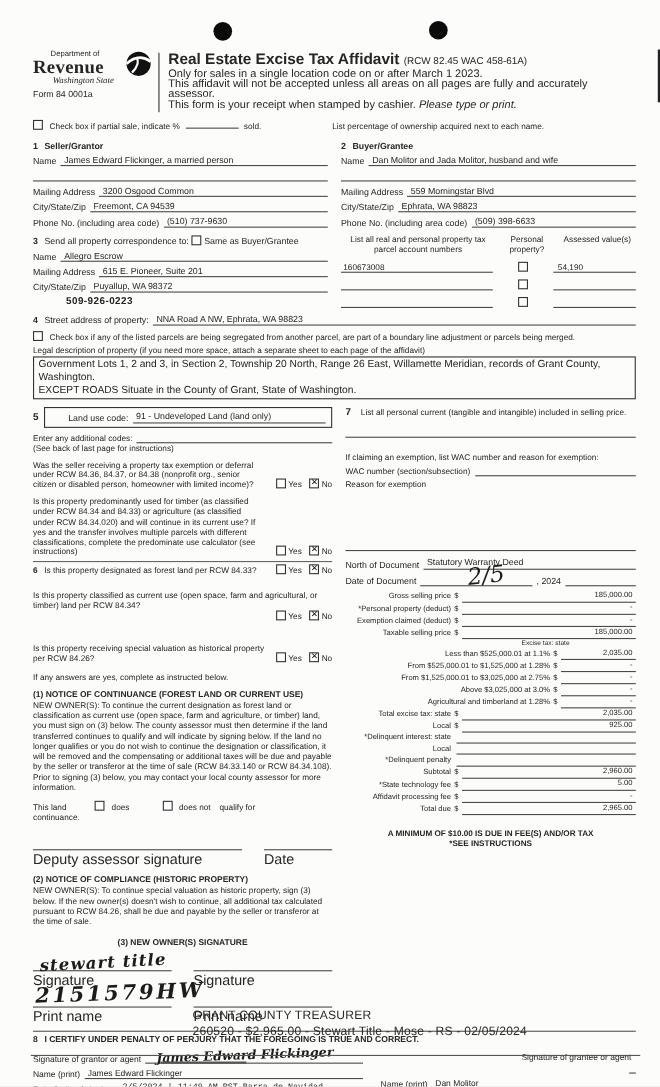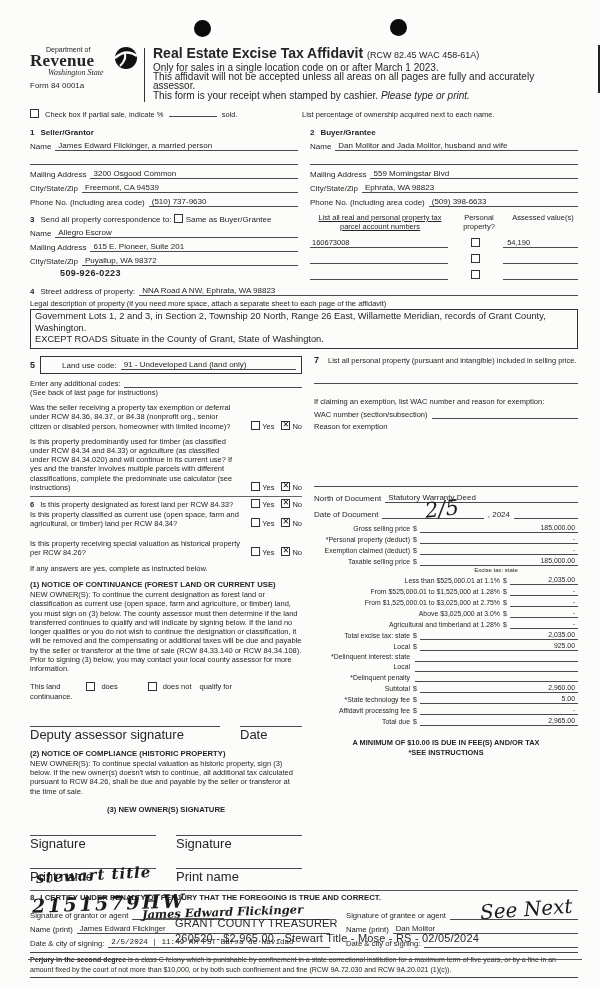--- a/index.html
+++ b/index.html
@@ -36,21 +36,21 @@
   .partial-left{width:272px;flex:none;}
   .parties{display:flex;gap:12px;margin-top:9px;}
   .pcol{width:268px;flex:none;}
   .sec-head{font-size:8px;font-weight:bold;}
   .sec-no{display:inline-block;margin-right:6px;font-weight:bold;}
   .row3{display:flex;gap:12px;margin-top:7px;}
   .c3{width:268px;flex:none;font-size:8px;}
   .phone-stamp{font-weight:bold;font-size:9px;margin:2px 0 0 30px;letter-spacing:.4px;}
   .parcels{width:268px;flex:none;font-size:7.5px;}
   .phead{display:flex;text-align:center;line-height:8.8px;}
-  .ph1{width:140px;text-decoration:underline;}.ph2{width:58px;}.ph3{width:70px;}
+  .ph1{width:140px;}.ph2{width:58px;}.ph3{width:70px;}
   .prow{display:flex;align-items:flex-end;margin-top:6px;}
   .pc1{width:140px;border-bottom:1px solid #4a4a4a;min-height:9px;padding:0 2px;}
   .pc2{width:58px;text-align:center;}
   .pc3{width:70px;border-bottom:1px solid #4a4a4a;min-height:9px;padding:0 4px;}
   .street-row{display:flex;align-items:flex-end;font-size:8px;margin-top:6px;}
   .loc-row{display:flex;align-items:center;font-size:8px;margin-top:3px;}
   .loc-box{border:1px solid #444;width:190px;height:11px;padding:1px 4px;font-size:8px;margin-left:4px;flex:none;}
   .loc-note{font-weight:bold;font-style:italic;font-size:7.6px;margin-left:6px;}
   .small-row{font-size:7.5px;margin-top:4.5px;}
   .legal-box{border:1.4px solid #333;margin-top:1px;padding:1px 4px 2px 4px;font-size:9.3px;line-height:11.5px;}
@@ -241,20 +241,24 @@
           <span class="pc3"><span></span></span>
         </div>
       </div>
     </div>
 
     <div class="street-row">
       <span class="sec-no">4</span>
       <span class="flab">Street address of property:</span>
       <span class="ul"><span>NNA Road A NW, Ephrata, WA  98823</span></span>
     </div>
+    <div class="small-row">
+      <span class="cb"></span>
+      <span style="margin-left:4px;">Check box if any of the listed parcels are being segregated from another parcel, are part of a boundary line adjustment or parcels being merged.</span>
+    </div>
     <div class="small-row" style="margin-top:3px;">Legal description of property (if you need more space, attach a separate sheet to each page of the affidavit)</div>
     <div class="legal-box">
       <div>Government Lots 1, 2 and 3, in Section 2, Township 20 North, Range 26 East, Willamette Meridian, records of Grant County, Washington.</div>
       <div>EXCEPT ROADS  Situate in the County of Grant, State of Washington.</div>
     </div>
 
     <div class="main">
 
       <div class="mleft">
         <div class="lu-row">
@@ -276,25 +280,25 @@
         </div>
         <div class="q">
           <span class="q-text">Is this property predominantly used for timber (as classified under RCW 84.34 and 84.33) or agriculture (as classified under RCW 84.34.020) and will continue in its current use? If yes and the transfer involves multiple parcels with different classifications, complete the predominate use calculator (see instructions)</span>
           <span class="yn"><span class="cb cb-yes"></span><span>Yes</span><span class="cb cb-no checked"></span><span>No</span></span>
         </div>
         <hr class="thin">
         <div class="q" style="margin-top:1px;">
           <span class="q-text"><span class="sec-no">6</span><span>Is this property designated as forest land per RCW 84.33?</span></span>
           <span class="yn"><span class="cb cb-yes"></span><span>Yes</span><span class="cb cb-no checked"></span><span>No</span></span>
         </div>
-        <div class="q" style="margin-top:1px;">
+        <div class="q" style="margin-top:13px;flex-direction:column;">
           <span class="q-text">Is this property classified as current use (open space, farm and agricultural, or timber) land per RCW 84.34?</span>
           <span class="yn"><span class="cb cb-yes"></span><span>Yes</span><span class="cb cb-no checked"></span><span>No</span></span>
         </div>
-        <div class="q" style="margin-top:10px;">
+        <div class="q" style="margin-top:20px;">
           <span class="q-text">Is this property receiving special valuation as historical property per RCW 84.26?</span>
           <span class="yn"><span class="cb cb-yes"></span><span>Yes</span><span class="cb cb-no checked"></span><span>No</span></span>
         </div>
         <div class="note7" style="margin-top:7px;">If any answers are yes, complete as instructed below.</div>
 
         <div class="notice-title">(1) NOTICE OF CONTINUANCE (FOREST LAND OR CURRENT USE)</div>
         <div class="notice-body">NEW OWNER(S): To continue the current designation as forest land or classification as current use (open space, farm and agriculture, or timber) land, you must sign on (3) below. The county assessor must then determine if the land transferred continues to qualify and will indicate by signing below. If the land no longer qualifies or you do not wish to continue the designation or classification, it will be removed and the compensating or additional taxes will be due and payable by the seller or transferor at the time of sale (RCW 84.33.140 or RCW 84.34.108). Prior to signing (3) below, you may contact your local county assessor for more information.</div>
 
         <div class="land-row">
           <span>This land</span>
@@ -339,21 +343,21 @@
           <div class="sigcol">
               <div class="sigline"></div>
               <div>Print name</div>
             </div>
         </div>
       </div>
 
       <div class="mright">
         <div class="s7">
           <span class="sec-no">7</span>
-          <span>List all personal property (pursuant and intangible) included in selling price.</span>
+          <span>List all personal current (tangible and intangible) included in selling price.</span>
         </div>
         <div class="blankline" style="margin-top:7px;"></div>
 
         <div class="exempt" style="margin-top:13px;">If claiming an exemption, list WAC number and reason for exemption:</div>
         <div class="fld" style="font-size:7.5px;margin-top:2px;">
             <span class="flab">WAC number (section/subsection)</span>
             <span class="ul"></span>
           </div>
         <div class="exempt" style="margin-top:3px;">Reason for exemption</div>
 
@@ -486,21 +490,21 @@
           <div class="fld" style="font-size:7.7px;">
               <span class="flab">Name (print)</span>
               <span class="ul"><span>James Edward Flickinger</span></span>
             </div>
           <div class="fld" style="font-size:7.7px;">
               <span class="flab">Date &amp; city of signing:</span>
               <span class="ul mono"><span>2/5/2024 | 11:49 AM PST Barra de Navidad</span></span>
             </div>
         </div>
         <div class="cg-r">
-          <div class="fld" style="margin-top:8px;font-size:7.7px;">
+          <div class="fld" style="margin-top:8px;font-size:7.7px;flex-direction:column;">
             <span class="flab">Signature of grantee or agent</span>
             <span class="ul">
               <span class="hand sig-hand2">See Next</span>
             </span>
           </div>
           <div class="fld" style="font-size:7.7px;">
               <span class="flab">Name (print)</span>
               <span class="ul"><span>Dan Molitor</span></span>
             </div>
           <div class="fld" style="font-size:7.7px;">

